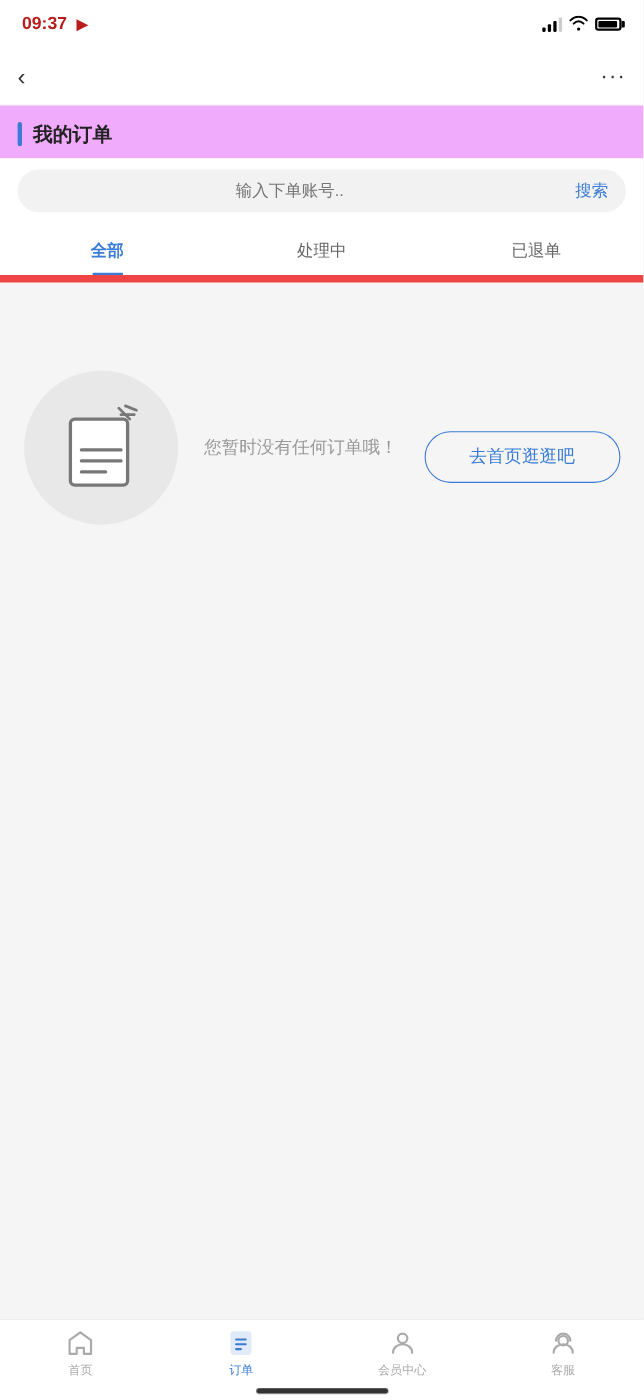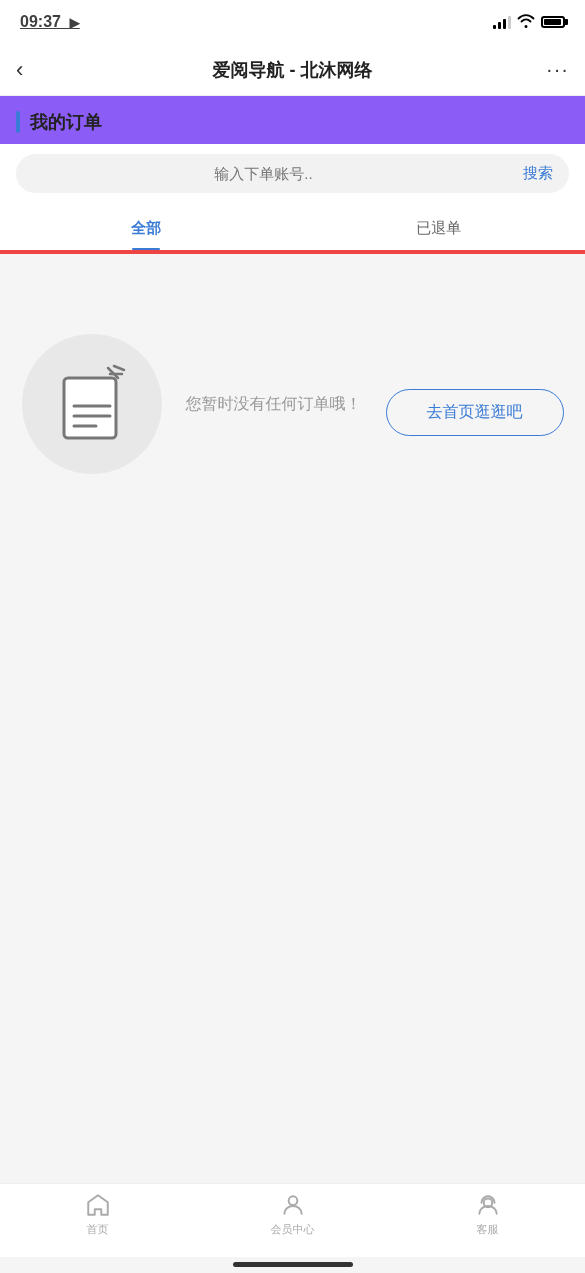--- a/index.html
+++ b/index.html
@@ -17,22 +17,21 @@
       background: #fff;
       height: 44px;
       display: flex;
       align-items: center;
       justify-content: space-between;
       padding: 0 20px;
     }
     .status-time {
       font-size: 16px;
       font-weight: 600;
-      color: #404040;
-      text-decoration: underline;
+      color: #b91c1c;
     }
     .status-icons {
       display: flex;
       align-items: center;
       gap: 6px;
     }
     .signal-bars {
       display: flex;
       align-items: flex-end;
       gap: 2px;
@@ -103,21 +102,21 @@
       font-size: 20px;
       color: #333;
       cursor: pointer;
       width: 40px;
       text-align: right;
       letter-spacing: 1px;
     }
 
     
     .page-header {
-      background: #8b5cf6;
+      background: #f0abfc;
       padding: 14px 16px 10px 16px;
       display: flex;
       align-items: center;
       gap: 10px;
     }
     .page-header-accent {
       width: 4px;
       height: 22px;
       background: #3a7bd5;
       border-radius: 2px;
@@ -155,21 +154,21 @@
       color: #3a7bd5;
       cursor: pointer;
       white-space: nowrap;
       font-weight: 500;
       margin-left: 20px;
     }
 
     
     .tabs-section {
       background: #fff;
-      border-bottom: 4px solid #ef4444;
+      border-bottom: 7px solid #ef4444;
     }
     .tabs-row {
       display: flex;
       align-items: center;
     }
     .tab-item {
       flex: 1;
       text-align: center;
       padding: 12px 0;
       font-size: 15px;
@@ -231,21 +230,21 @@
       color: #3a7bd5;
       font-size: 16px;
       cursor: pointer;
       background: transparent;
       margin-top: 16px;
     }
 
     
     .bottom-nav {
       position: fixed;
-      bottom: 16px;
+      bottom: 0;
       left: 0;
       width: 585px;
       background: #fff;
       border-top: 1px solid #eee;
       height: 74px;
       display: flex;
       align-items: flex-start;
       padding-top: 8px;
     }
     .bottom-nav-item {
@@ -305,39 +304,39 @@
       </svg>
     </span>
     <div class="battery-icon">
       <div class="battery-fill"></div>
     </div>
   </div>
 </div>
 
 <div class="nav-bar">
   <div class="nav-back">‹</div>
-  <div class="nav-title">爱阅导航 - 北沐网络</div>
   <div class="nav-more">···</div>
 </div>
 
 <div class="page-header">
   <div class="page-header-accent"></div>
   <div class="page-header-title">我的订单</div>
 </div>
 
 <div class="search-section">
   <div class="search-bar">
     <input class="search-input" type="text" placeholder="输入下单账号.." style="">
     <span class="search-btn">搜索</span>
   </div>
 </div>
 
 <div class="tabs-section">
   <div class="tabs-row">
     <div class="tab-item active">全部</div>
+    <div class="tab-item">处理中</div>
     <div class="tab-item">已退单</div>
   </div>
 </div>
 
 <div class="main-content">
   <div class="empty-state">
 
     <div class="empty-icon-circle">
       <svg width="72" height="80" viewBox="0 0 72 80">
 
@@ -361,20 +360,29 @@
 
 <div class="bottom-nav">
 
   <div class="bottom-nav-item">
     <svg class="nav-icon-svg" viewBox="0 0 24 24" fill="none">
       <path d="M3 9.5L12 3l9 6.5V21H15v-5h-6v5H3V9.5z" stroke="#aaa" stroke-width="1.8" fill="none" stroke-linejoin="round"></path>
     </svg>
     <span class="bottom-nav-label">首页</span>
   </div>
 
+  <div class="bottom-nav-item active">
+    <svg class="nav-icon-svg" viewBox="0 0 24 24">
+      <rect x="4" y="3" width="16" height="18" rx="2" fill="#3a7bd5" opacity="0.15" stroke="#3a7bd5" stroke-width="1.8"></rect>
+      <line x1="8" y1="9" x2="16" y2="9" stroke="#3a7bd5" stroke-width="1.8" stroke-linecap="round"></line>
+      <line x1="8" y1="13" x2="16" y2="13" stroke="#3a7bd5" stroke-width="1.8" stroke-linecap="round"></line>
+      <line x1="8" y1="17" x2="12" y2="17" stroke="#3a7bd5" stroke-width="1.8" stroke-linecap="round"></line>
+    </svg>
+    <span class="bottom-nav-label">订单</span>
+  </div>
 
   <div class="bottom-nav-item">
     <svg class="nav-icon-svg" viewBox="0 0 24 24" fill="none">
       <circle cx="12" cy="8" r="4" stroke="#aaa" stroke-width="1.8"></circle>
       <path d="M4 20c0-4 3.6-7 8-7s8 3 8 7" stroke="#aaa" stroke-width="1.8" stroke-linecap="round"></path>
     </svg>
     <span class="bottom-nav-label">会员中心</span>
   </div>
 
   <div class="bottom-nav-item">

